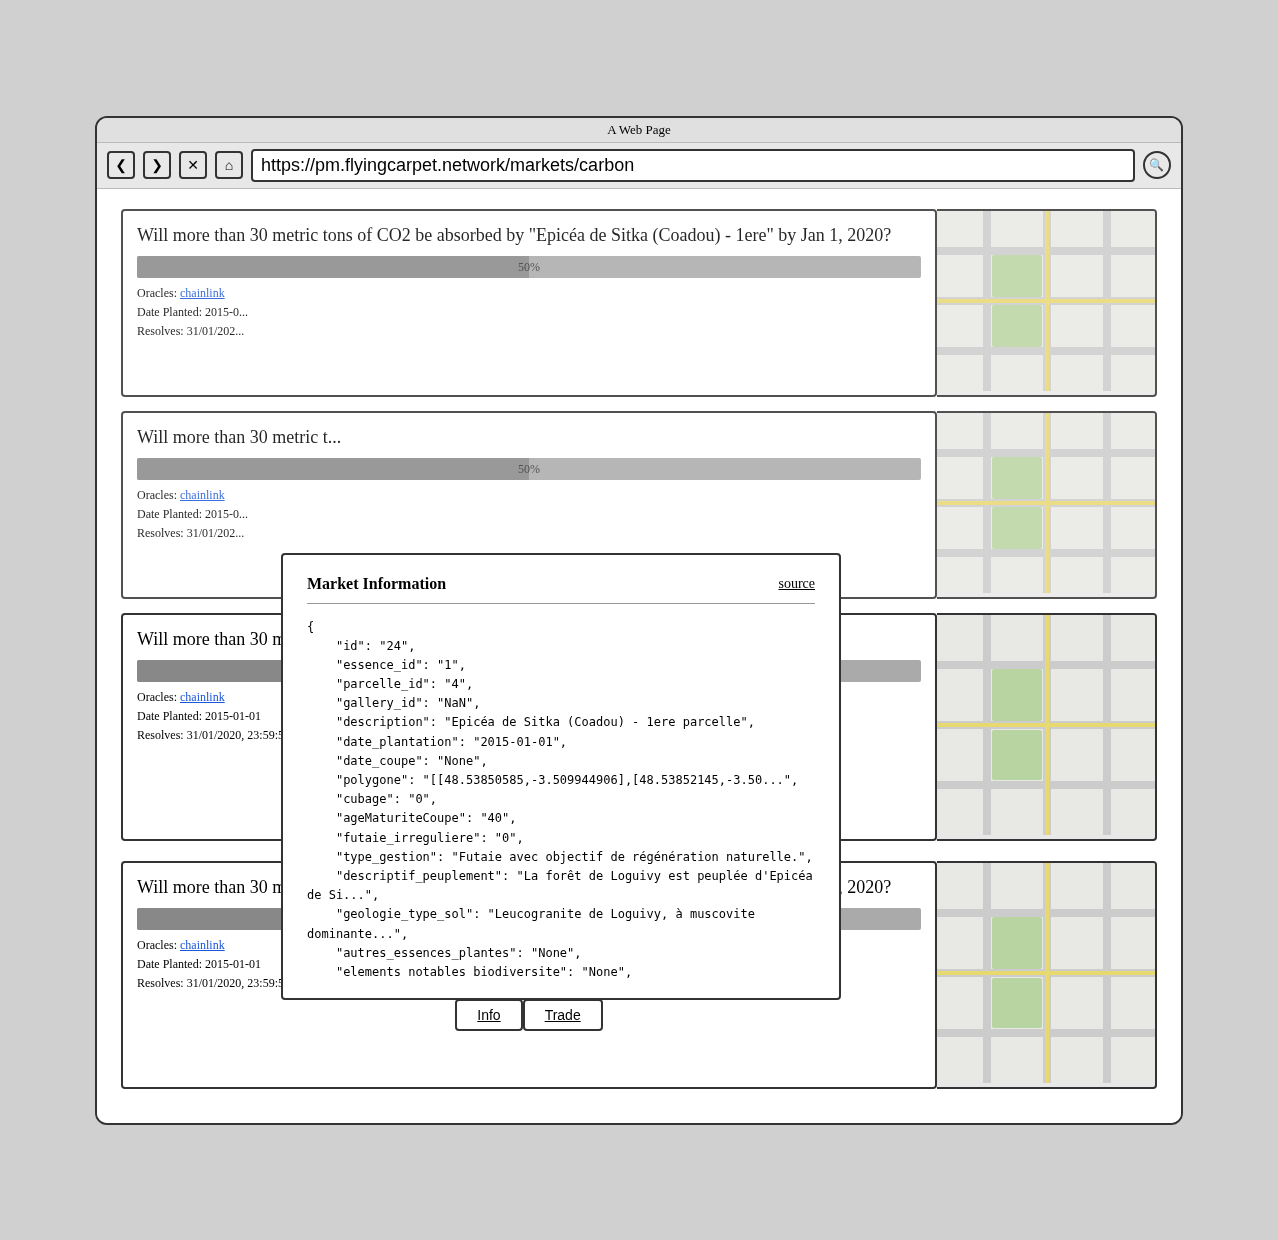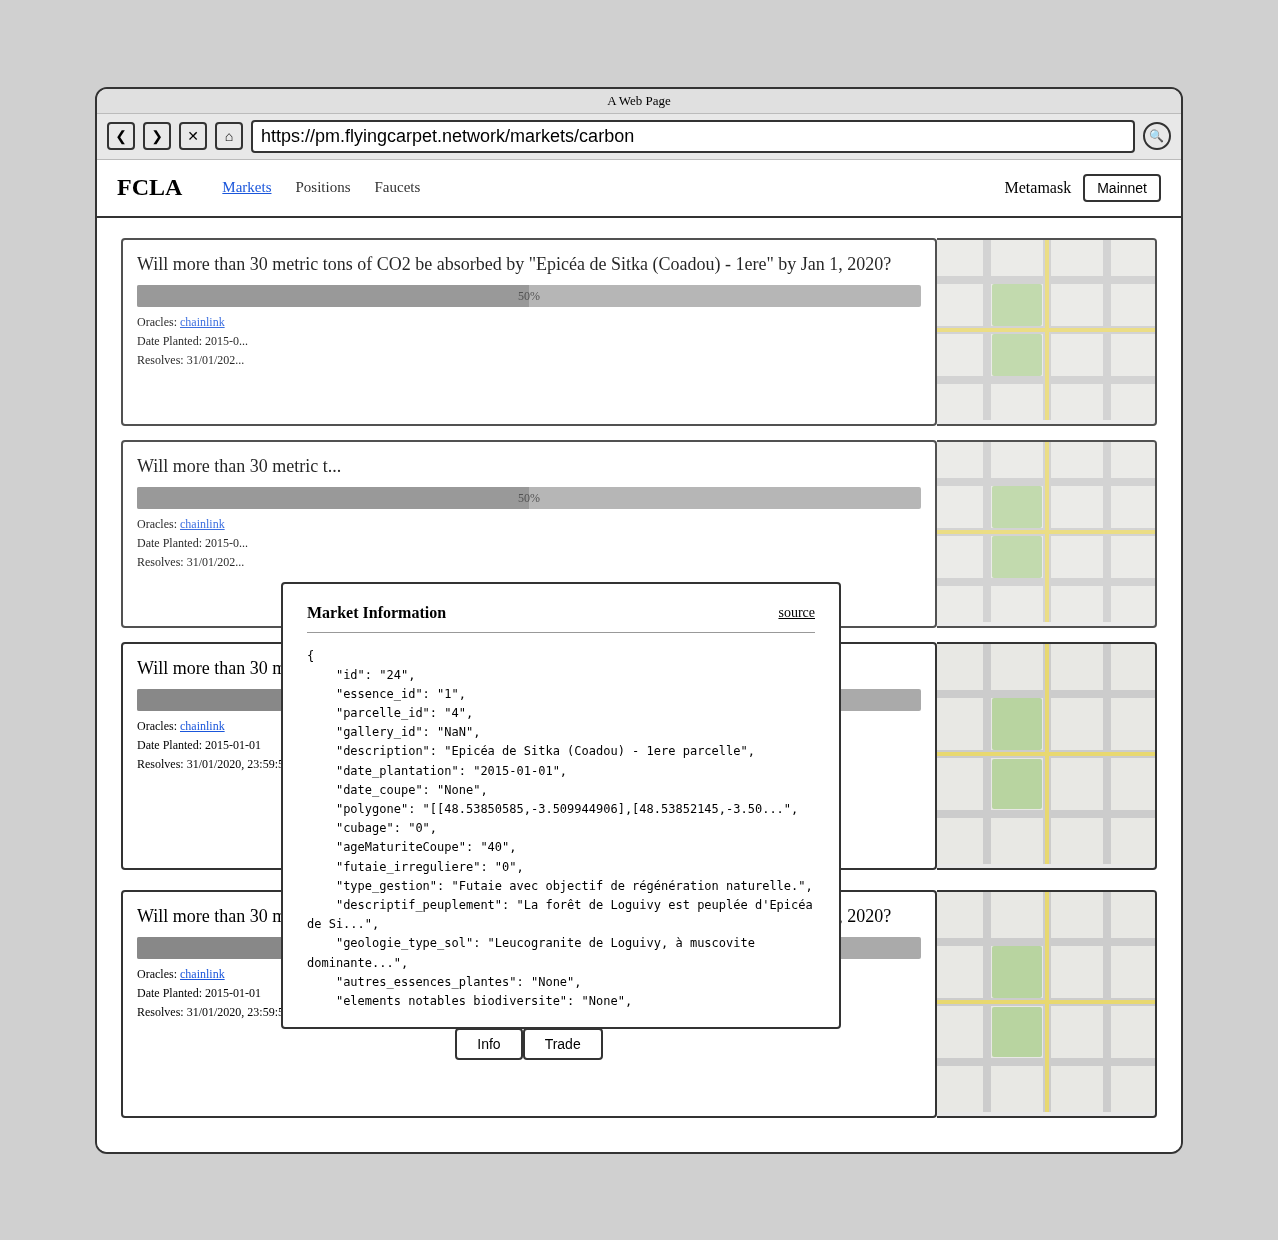--- a/index.html
+++ b/index.html
@@ -164,20 +164,21 @@
     .market-meta a {
       color: #1a56db;
       text-decoration: underline;
       text-align: center;
     }
     .market-actions {
       display: flex;
       gap: 0;
       margin-top: 8px;
       justify-content: center;
+      text-decoration: underline;
     }
     .action-btn {
       border: 2px solid #333;
       border-radius: 4px;
       padding: 6px 20px;
       background: white;
       font-size: 14px;
       cursor: pointer;
     }
     
@@ -265,32 +266,20 @@
       <span>⌂</span>
     </button>
     <input class="address-bar" type="text" value="https://pm.flyingcarpet.network/markets/carbon" style="">
     <button class="search-btn">
       <span>🔍</span>
     </button>
   </div>
 
   <div class="browser-content">
 
-    <div class="app-navbar">
-      <div class="app-logo">FCLA</div>
-      <div class="nav-links">
-        <a class="nav-link active" href="#">Markets</a>
-        <a class="nav-link" href="#">Positions</a>
-        <a class="nav-link" href="#">Faucets</a>
-      </div>
-      <div class="nav-right">
-        <span>Metamask</span>
-        <button class="mainnet-btn">Mainnet</button>
-      </div>
-    </div>
 
     <div class="page-content">
 
       <div class="card-row truncated">
         <div class="card-map-pair">
           <div class="market-card">
             <div class="market-question">Will more than 30 metric tons of CO2 be absorbed by "Epicéa de Sitka (Coadou) - 1ere" by Jan 1, 2020?</div>
             <div class="progress-bar-container">
               <div class="progress-bar-fill"></div>
               <span class="progress-label">50%</span>

